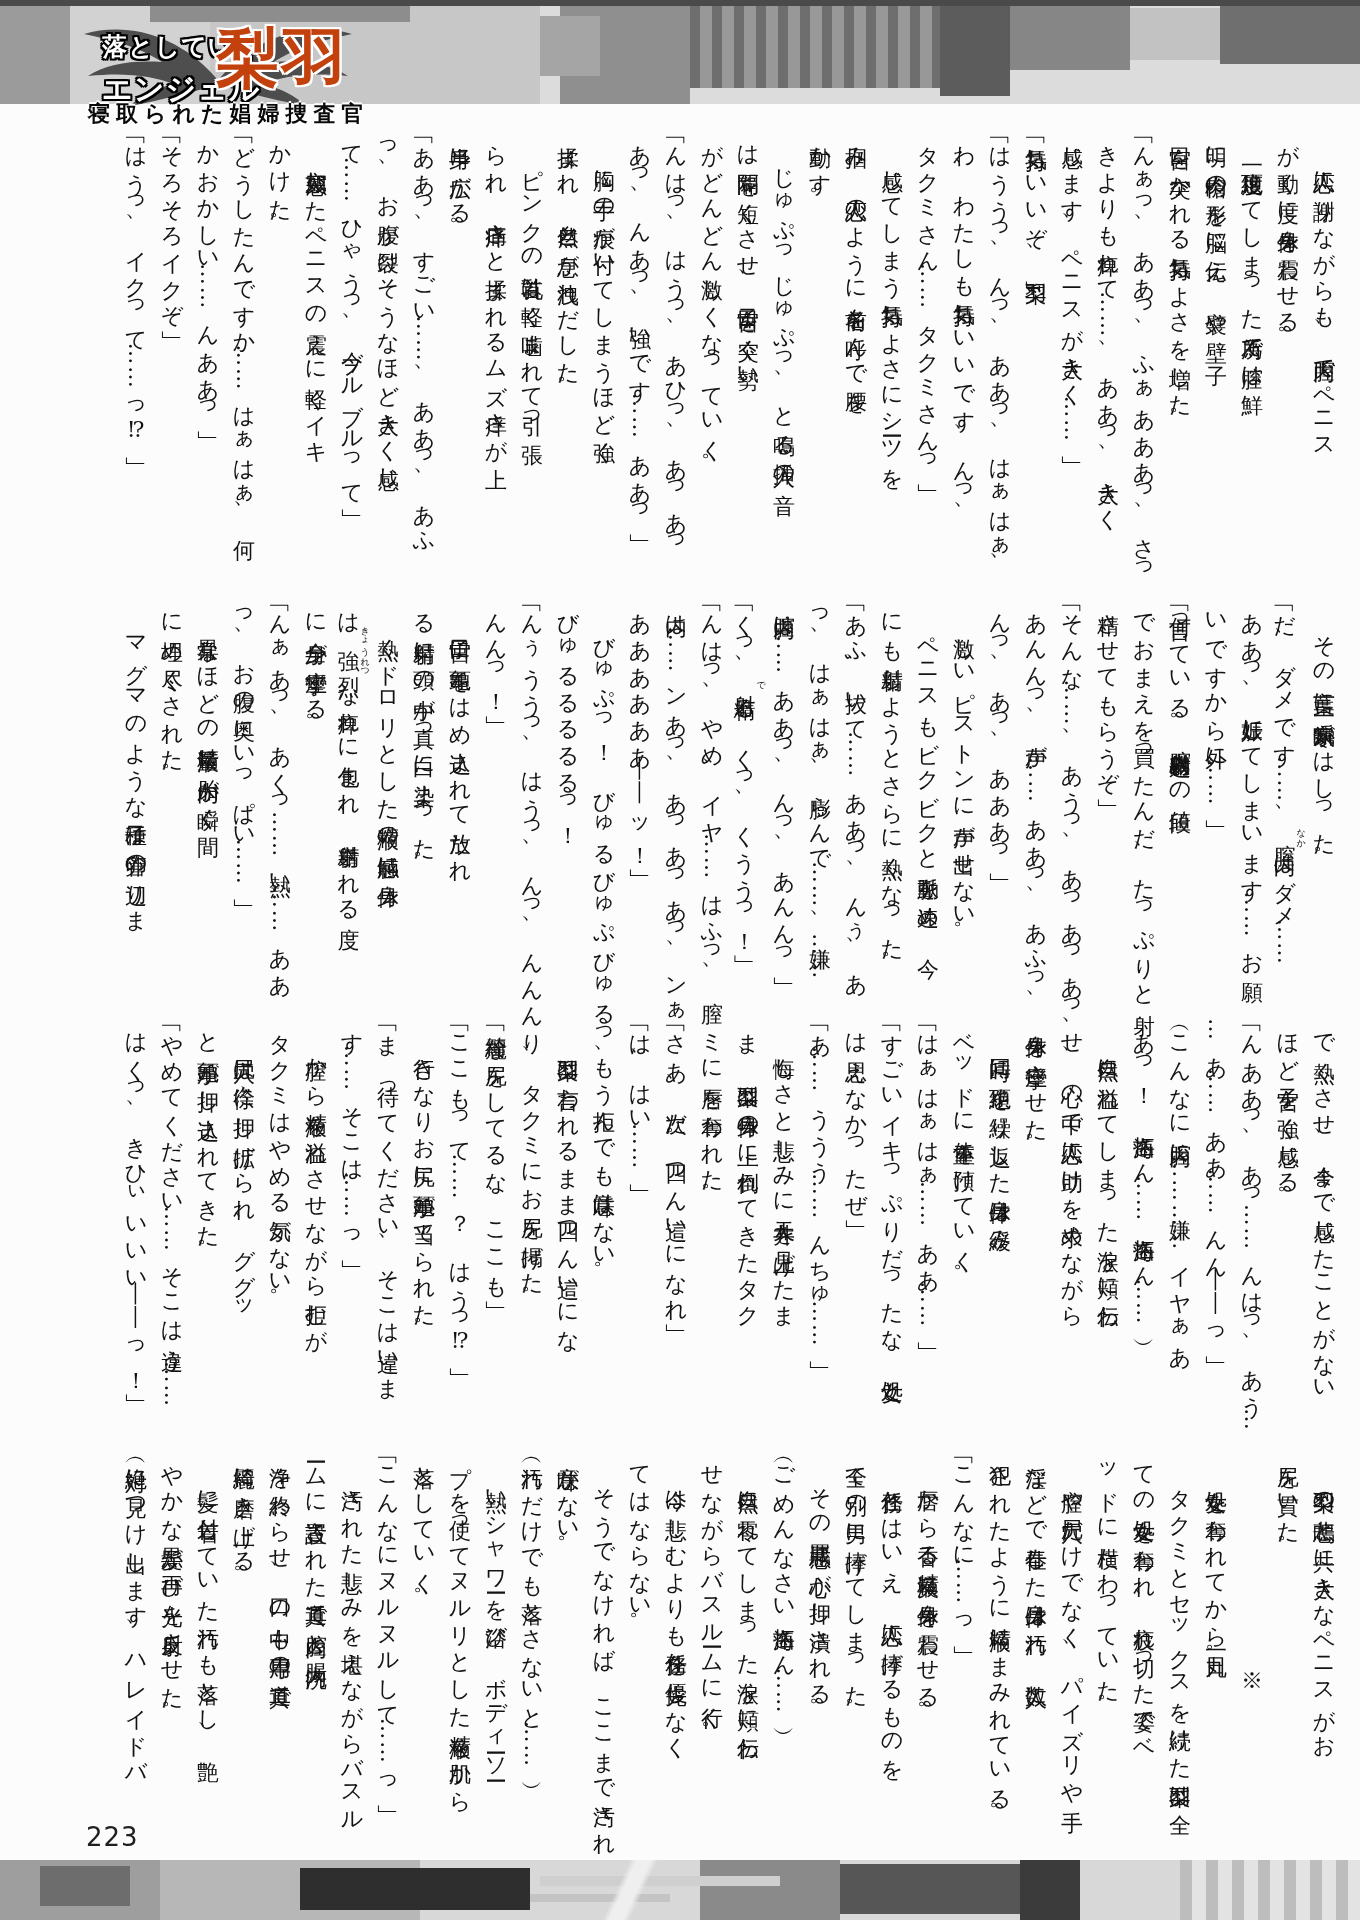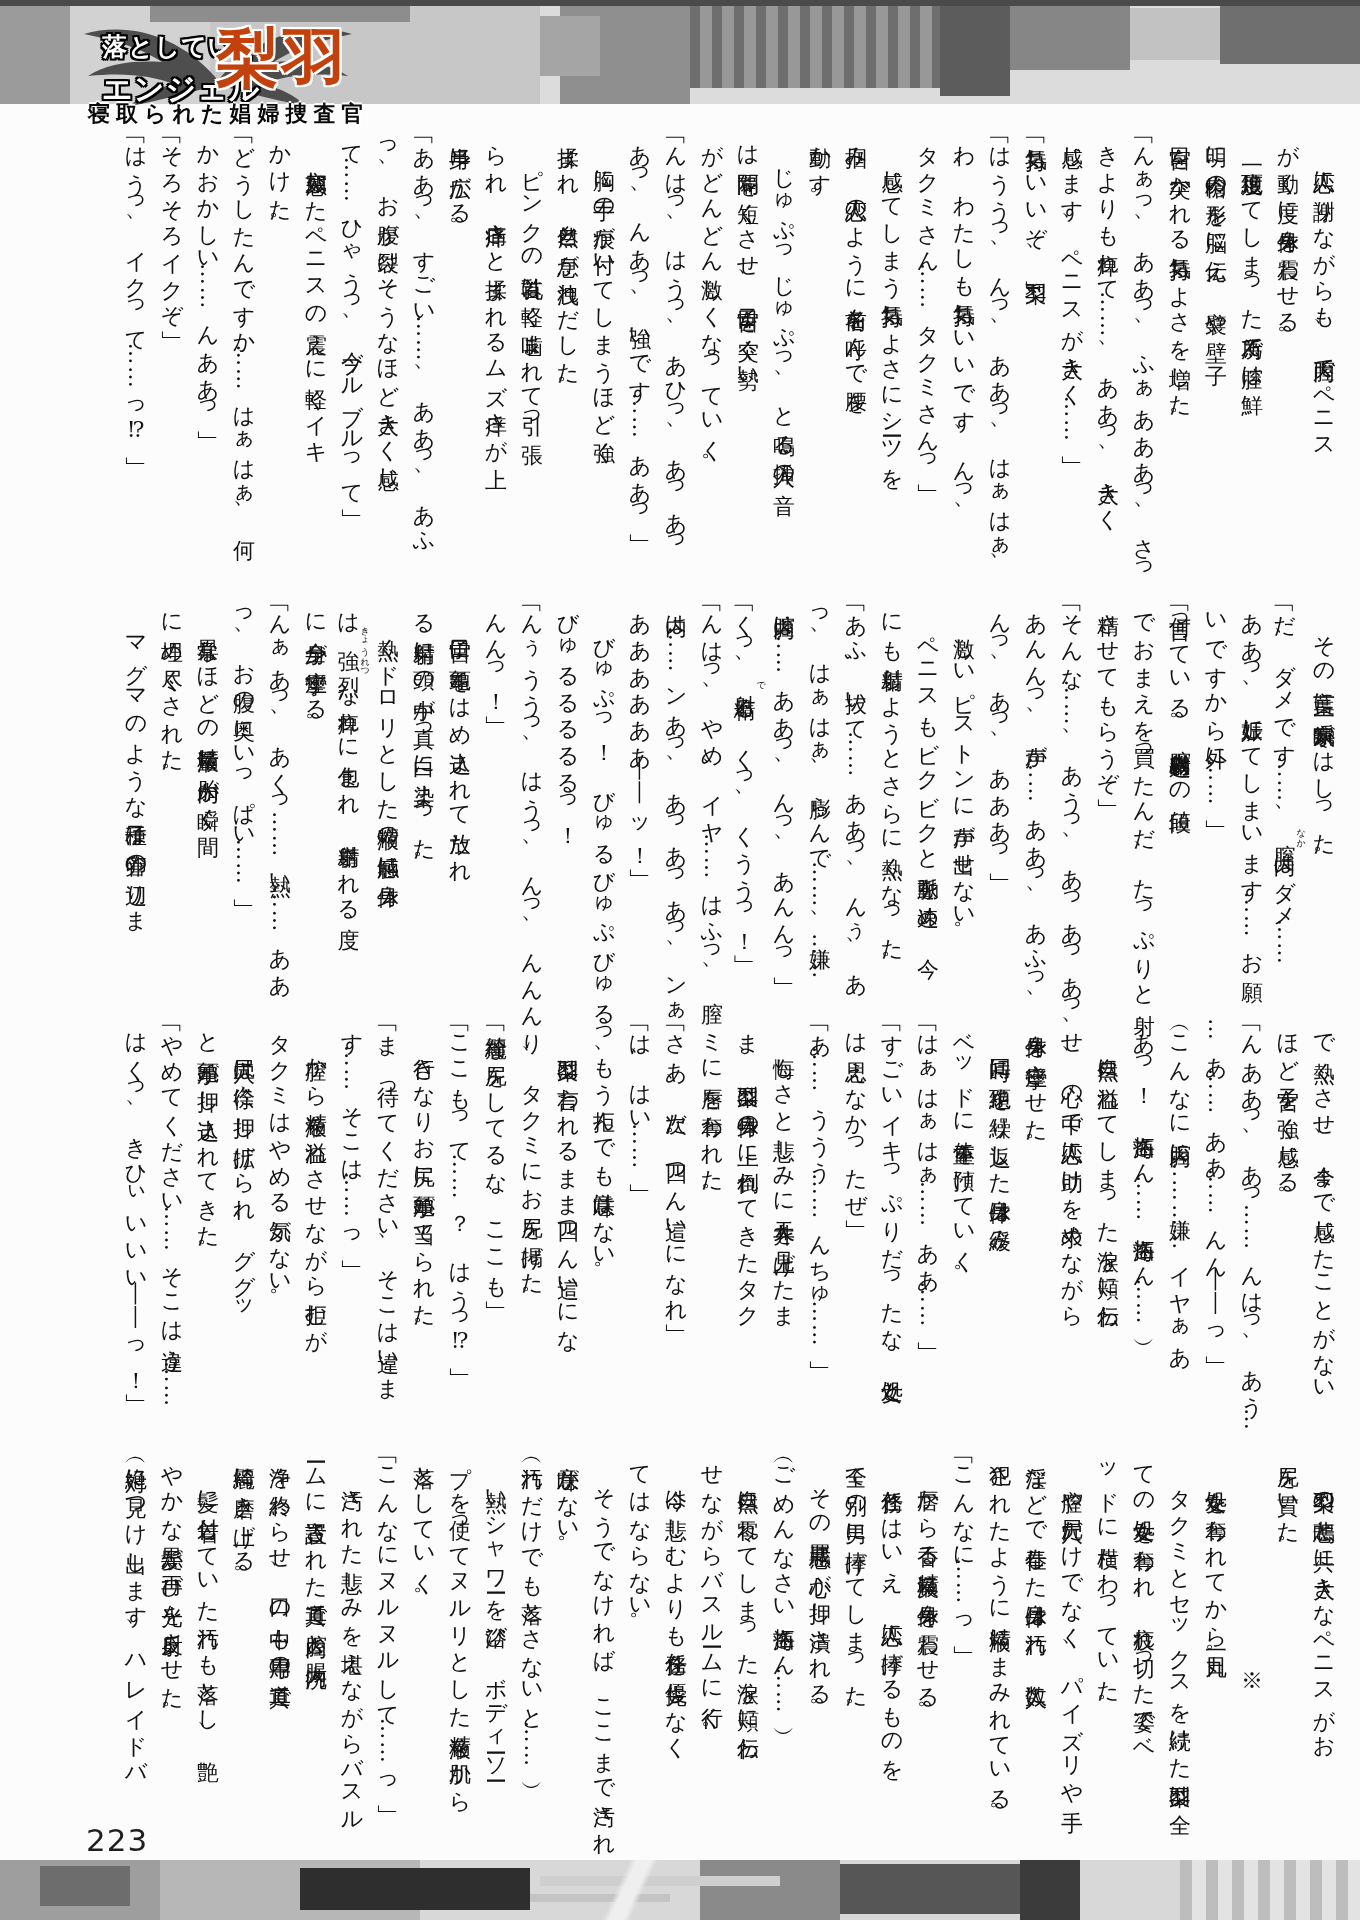--- a/index.html
+++ b/index.html
@@ -83,21 +83,21 @@
     font-size:22px;line-height:36px;letter-spacing:1.5px;
     color:#131313;overflow:visible;white-space:nowrap;
   }
   .col.center{text-align:center;}
   ruby{ruby-position:over;}
   rt{font-size:9px;letter-spacing:0;}
   
   .page-number{
     position:absolute;left:86px;top:1822px;
     font-family:"DejaVu Sans","Liberation Sans",sans-serif;
-    font-size:31px;letter-spacing:1px;color:#1f1f1f;
+    font-size:26px;letter-spacing:1px;color:#1f1f1f;
   }
 </style>
 </head>
 <body>
 
 <div class="collage collage-top"></div>
 
 <div class="logo">
   <span class="wings">
     <svg width="280" height="92" viewBox="0 0 280 92" aria-hidden="true">

